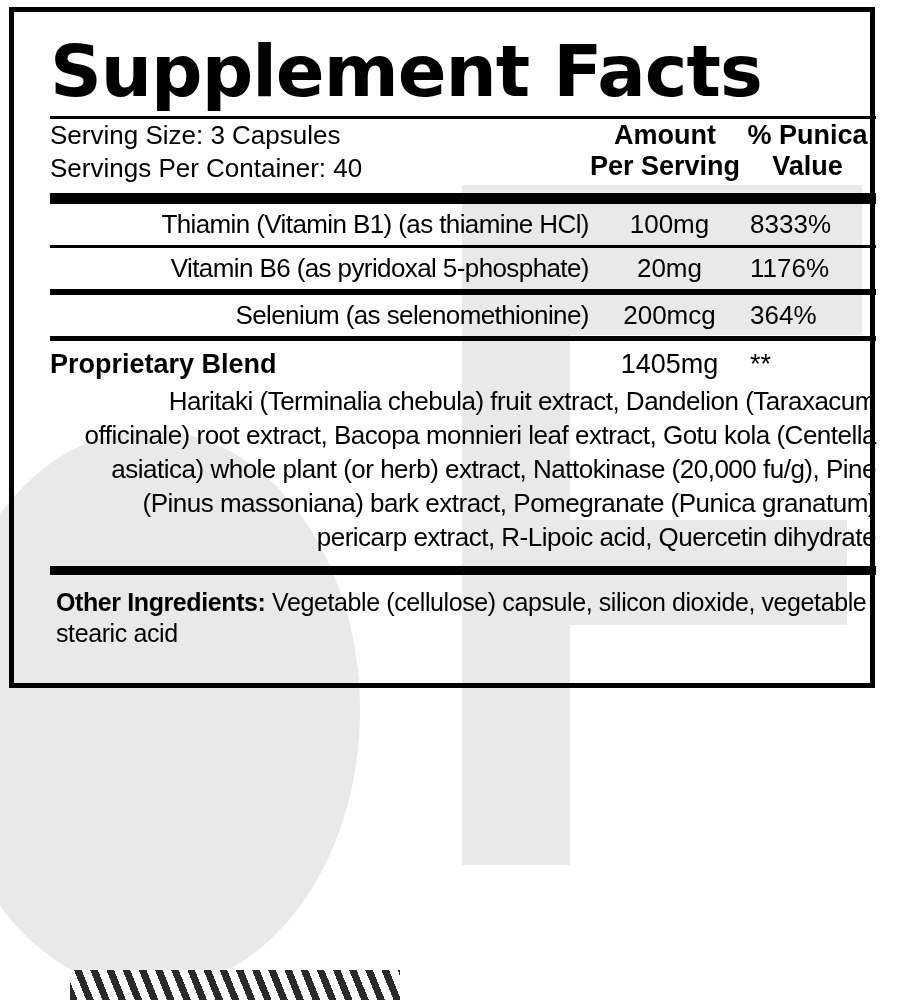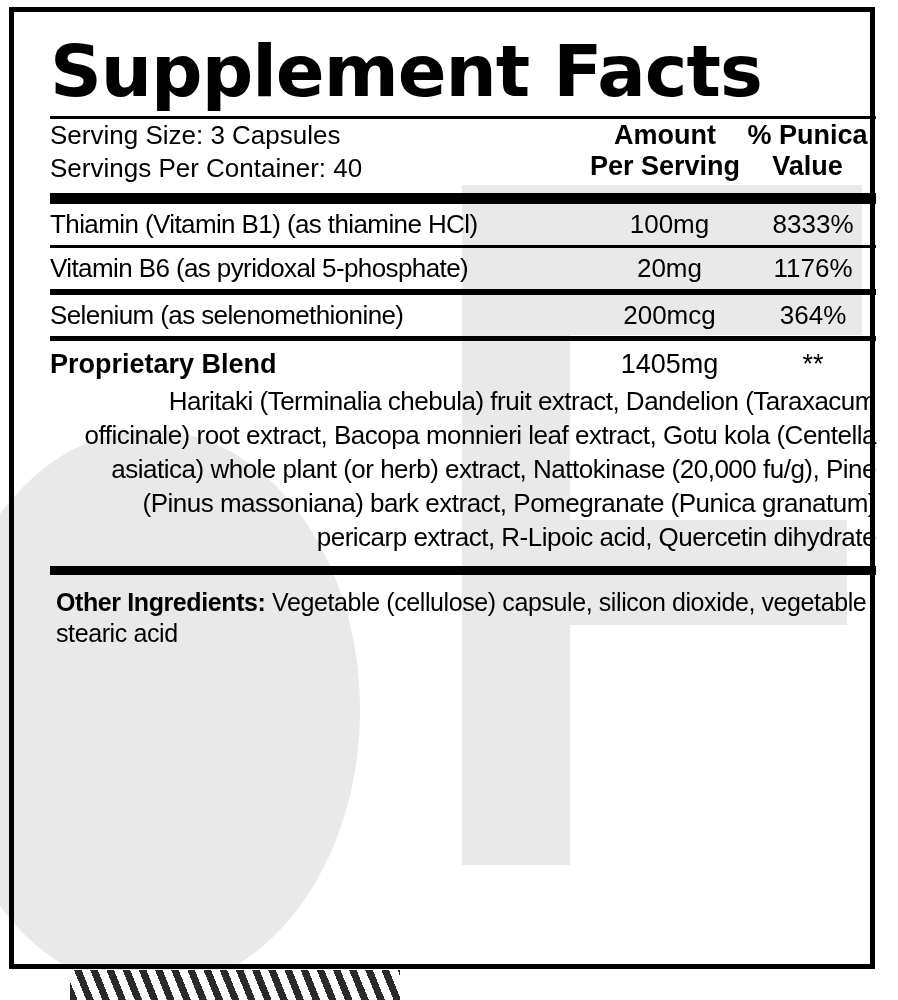--- a/index.html
+++ b/index.html
@@ -68,21 +68,21 @@
       #ffffff 7px, #ffffff 15px
     );
   }
 
   
   .panel {
     position: absolute;
     left: 9px;
     top: 7px;
     width: 866px;
-    height: 962px;
+    height: 681px;
     border: 5px solid #000000;
     background: transparent;
     box-sizing: border-box;
   }
 
   .inner {
     position: absolute;
     left: 36px;
     top: 20px;
     width: 826px;
@@ -107,21 +107,21 @@
     width: 100%;
     border-collapse: collapse;
     font-size: 26px;
   }
   table.facts td {
     padding: 0;
     vertical-align: baseline;
   }
   .col-name   { width: 535px; }
   .col-amount { width: 160px; text-align: center; }
-  .col-dv     { width: 125px; text-align: center; padding-right: 6px !important; }
+  .col-dv     { width: 125px; text-align: left; padding-right: 6px !important; }
 
   .head-row td {
     font-weight: bold;
     font-size: 27px;
     line-height: 31px;
     text-align: center;
     vertical-align: top;
     padding-bottom: 4px !important;
   }
   .head-serving {
@@ -129,21 +129,21 @@
     font-weight: normal !important;
     font-size: 26px !important;
     line-height: 33px !important;
   }
 
   .nutrient-row td {
     font-size: 26px;
     line-height: 30px;
     padding: 5px 0 6px 0 !important;
   }
-  .nutrient-row td.col-name { letter-spacing: -0.6px; }
+  .nutrient-row td.col-name { letter-spacing: -0.6px; text-align: right; }
 
   .blend-row td {
     font-size: 27px;
     line-height: 32px;
     padding: 7px 0 2px 0 !important;
   }
   .blend-name { font-weight: bold; }
   .dagger { font-size: 18px; vertical-align: super; }
 
   .blend-body {

